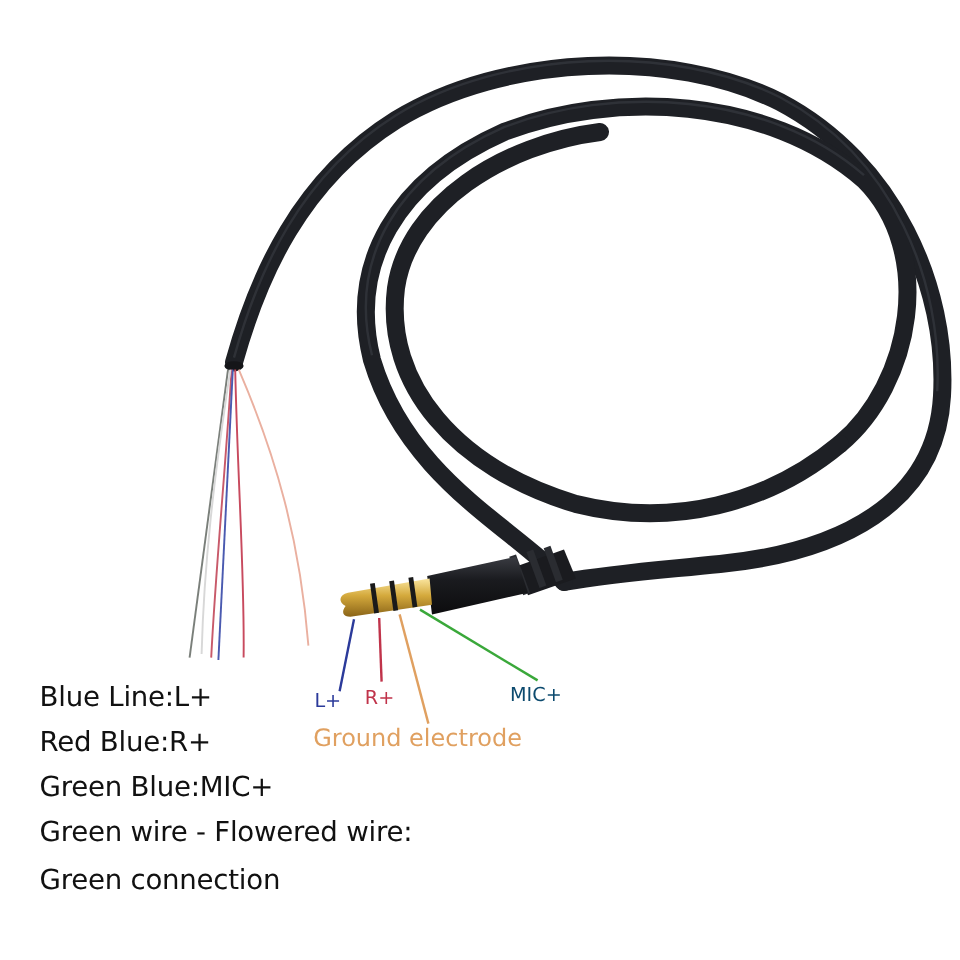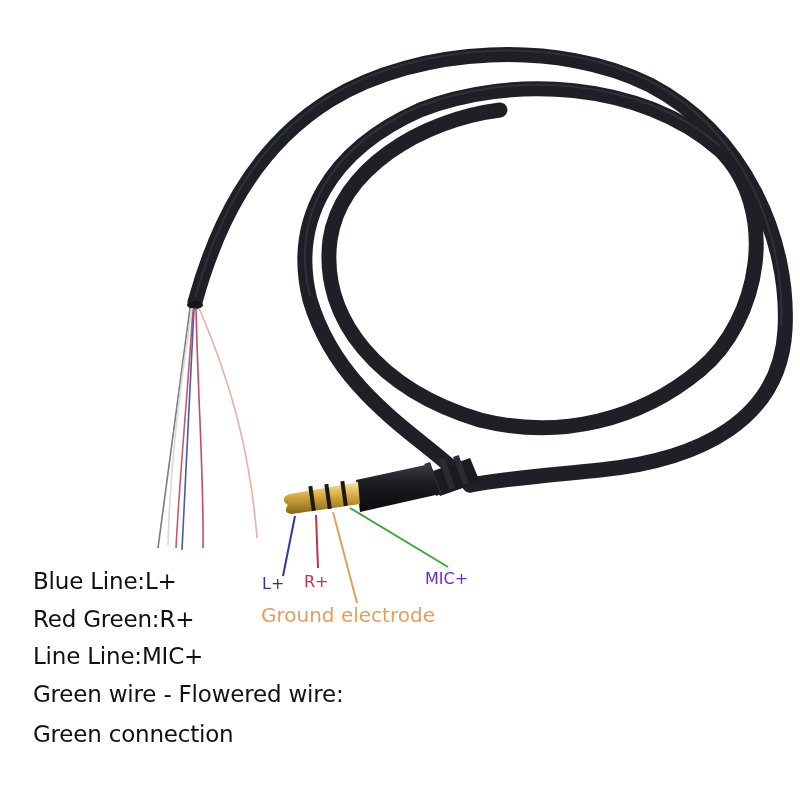--- a/index.html
+++ b/index.html
@@ -74,22 +74,22 @@
   <g fill="none" stroke-width="2">
     <line x1="295" y1="516" x2="283" y2="576" stroke="#2b3a9a"></line>
     <line x1="316" y1="515" x2="318" y2="568" stroke="#c0334a"></line>
     <line x1="333" y1="512" x2="357" y2="603" stroke="#e0a060"></line>
     <line x1="350" y1="508" x2="448" y2="567" stroke="#3aa83a"></line>
   </g>
 </svg>
 
 <div class="pin-label l" style="color:#2b3a9a">L+</div>
 <div class="pin-label r" style="color:#c0334a">R+</div>
-<div class="pin-label mic" style="color:#6d28d9">MIC+</div>
+<div class="pin-label mic" style="color:#0c4a6e">MIC+</div>
 <div class="pin-label gnd" style="color:#e0a060">Ground electrode</div>
 
 <div class="legend">
   <div class="line" style="top:0px">Blue Line:L+</div>
-  <div class="line" style="top:38px">Red Green:R+</div>
-  <div class="line" style="top:75px">Line Line:MIC+</div>
+  <div class="line" style="top:38px">Red Blue:R+</div>
+  <div class="line" style="top:75px">Green Blue:MIC+</div>
   <div class="line" style="top:113px">Green wire - Flowered wire:</div>
   <div class="line" style="top:153px">Green connection</div>
 </div>
 
 </body></html>

